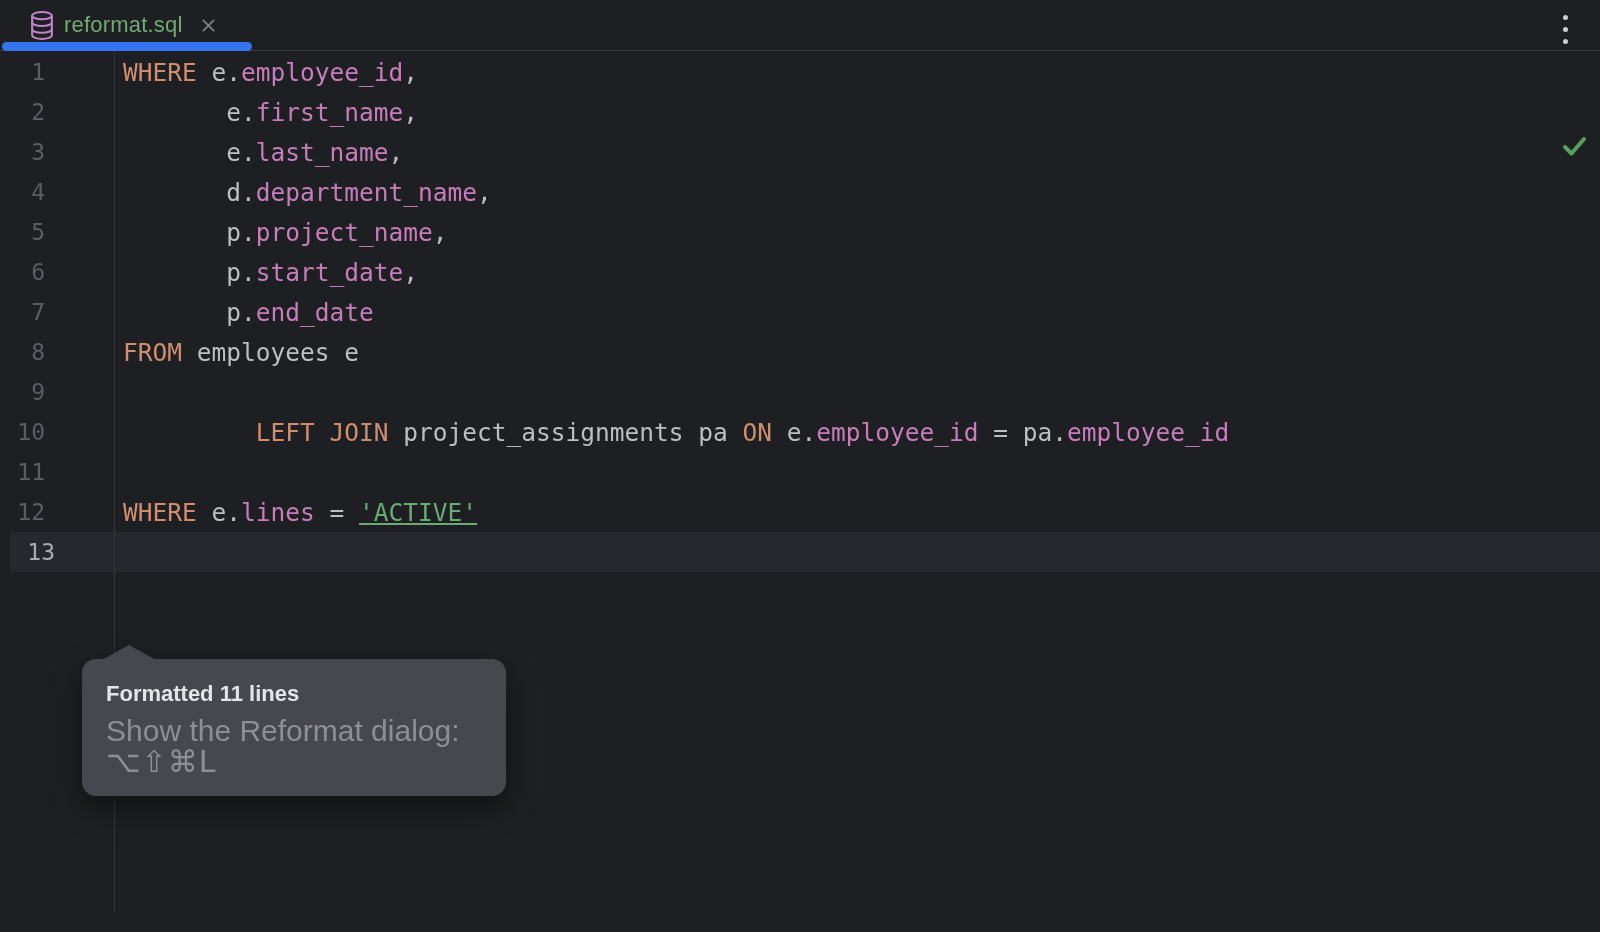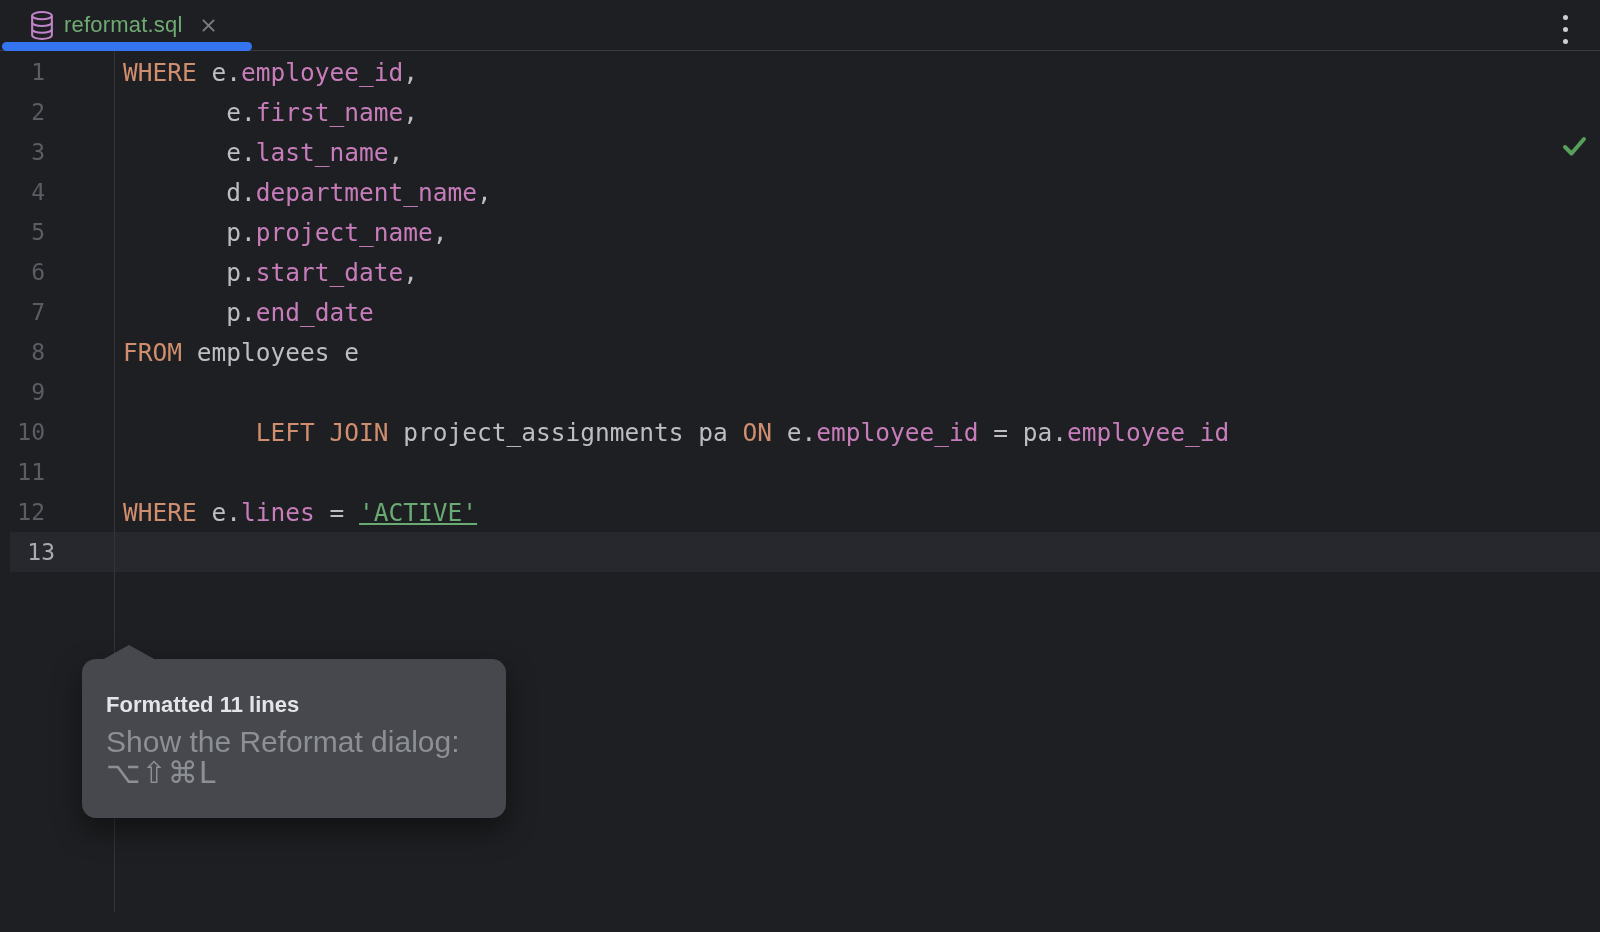--- a/index.html
+++ b/index.html
@@ -88,21 +88,21 @@
 
   .check { position:absolute; top:83px; right:12px; z-index:2; cursor:pointer; }
 
   
   .tooltip {
     position:absolute;
     left:82px; top:608px;
     width:424px;
     background: var(--ttBg, #46484D);
     border-radius:14px;
-    padding:30px 24px;
+    padding:19px 24px;
     box-shadow:0 12px 30px rgba(0,0,0,.45);
     z-index:5;
   }
   .tt-arrow {
     position:absolute;
     top:-14px; left:20px;
     width:54px; height:15px;
     background: var(--ttBg, #46484D);
     clip-path:polygon(50% 0, 0 100%, 100% 100%);
   }

